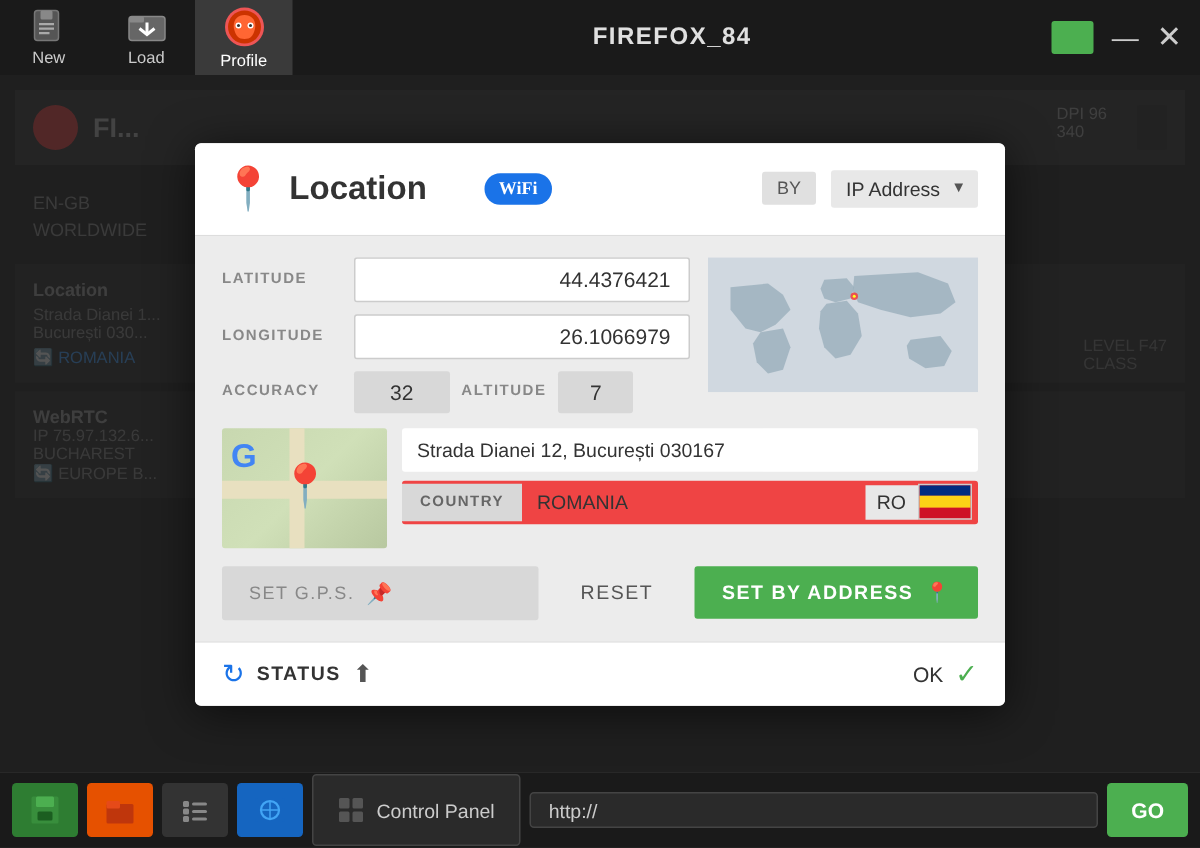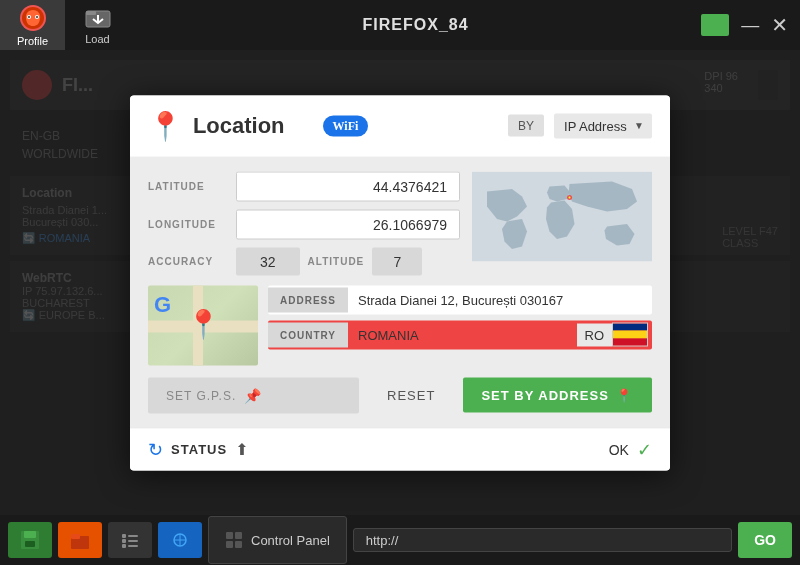--- a/index.html
+++ b/index.html
@@ -476,40 +476,50 @@
       border-radius: 2px;
     }
     .gmaps-street { position: absolute; background: #e8e0c0; }
     .gmaps-s1 { top: 35px; left: 0; right: 0; height: 12px; }
     .gmaps-s2 { top: 0; bottom: 0; left: 45px; width: 10px; }
   </style>
 </head>
 <body>
 
 <div class="titlebar">
+  <div class="titlebar-btn">
+    <svg width="28" height="24" viewBox="0 0 28 24">
+      <rect x="4" y="2" width="16" height="20" rx="2" fill="#555" stroke="#777" stroke-width="1"></rect>
+      <rect x="8" y="2" width="8" height="6" rx="1" fill="#888"></rect>
+      <line x1="7" y1="11" x2="17" y2="11" stroke="#aaa" stroke-width="1.5"></line>
+      <line x1="7" y1="14" x2="17" y2="14" stroke="#aaa" stroke-width="1.5"></line>
+      <line x1="7" y1="17" x2="14" y2="17" stroke="#aaa" stroke-width="1.5"></line>
+    </svg>
+    <span>New</span>
+  </div>
+  <div class="titlebar-btn">
+    <svg width="28" height="24" viewBox="0 0 28 24">
+      <rect x="2" y="6" width="24" height="16" rx="2" fill="#666" stroke="#888" stroke-width="1"></rect>
+      <rect x="2" y="6" width="10" height="4" rx="1" fill="#888"></rect>
+      <path d="M9 14 L14 18 L19 14" stroke="white" stroke-width="2" fill="none"></path>
+      <line x1="14" y1="10" x2="14" y2="18" stroke="white" stroke-width="2"></line>
+    </svg>
+    <span>Load</span>
+  </div>
   <div class="titlebar-btn active">
     <svg width="30" height="28" viewBox="0 0 30 28">
       <circle cx="15" cy="15" r="13" fill="#e55"></circle>
       <circle cx="15" cy="15" r="11" fill="#cc3300"></circle>
       <path d="M15 7 C10 7 7 11 8 16 C9 21 11 23 15 23 C19 23 21 21 22 16 C23 11 20 7 15 7Z" fill="#ff6633"></path>
       <circle cx="11" cy="14" r="2" fill="white"></circle>
       <circle cx="19" cy="14" r="2" fill="white"></circle>
       <circle cx="11" cy="14" r="1" fill="#333"></circle>
       <circle cx="19" cy="14" r="1" fill="#333"></circle>
     </svg>
     <span>Profile</span>
-  </div>
-  <div class="titlebar-btn">
-    <svg width="28" height="24" viewBox="0 0 28 24">
-      <rect x="2" y="6" width="24" height="16" rx="2" fill="#666" stroke="#888" stroke-width="1"></rect>
-      <rect x="2" y="6" width="10" height="4" rx="1" fill="#888"></rect>
-      <path d="M9 14 L14 18 L19 14" stroke="white" stroke-width="2" fill="none"></path>
-      <line x1="14" y1="10" x2="14" y2="18" stroke="white" stroke-width="2"></line>
-    </svg>
-    <span>Load</span>
   </div>
   <div class="titlebar-title">FIREFOX_84</div>
   <div class="titlebar-controls">
     <div class="ctrl-green"></div>
     <div class="ctrl-min">—</div>
     <div class="ctrl-close">✕</div>
   </div>
 </div>
 
 <div class="main-content">
@@ -597,21 +607,20 @@
 
       <div class="maps-row">
         <div class="gmaps-bg">
           <div class="gmaps-street gmaps-s1"></div>
           <div class="gmaps-street gmaps-s2"></div>
           <span style="position:absolute;top:6px;left:6px;font-size:22px;font-weight:bold;color:#4285f4;z-index:2">G</span>
           <span style="position:absolute;top:22px;left:38px;font-size:28px;z-index:2">📍</span>
         </div>
         <div class="address-fields">
           <div class="address-input-row">
-            <div class="addr-label-box">ADDRESS</div>
             <div class="addr-value">Strada Dianei 12, București 030167</div>
           </div>
           <div class="country-row">
             <div class="country-label-box">COUNTRY</div>
             <div class="country-name">ROMANIA</div>
             <div class="country-code">RO</div>
             <div class="country-flag">
               <div class="flag-blue"></div>
               <div class="flag-yellow"></div>
               <div class="flag-red"></div>

